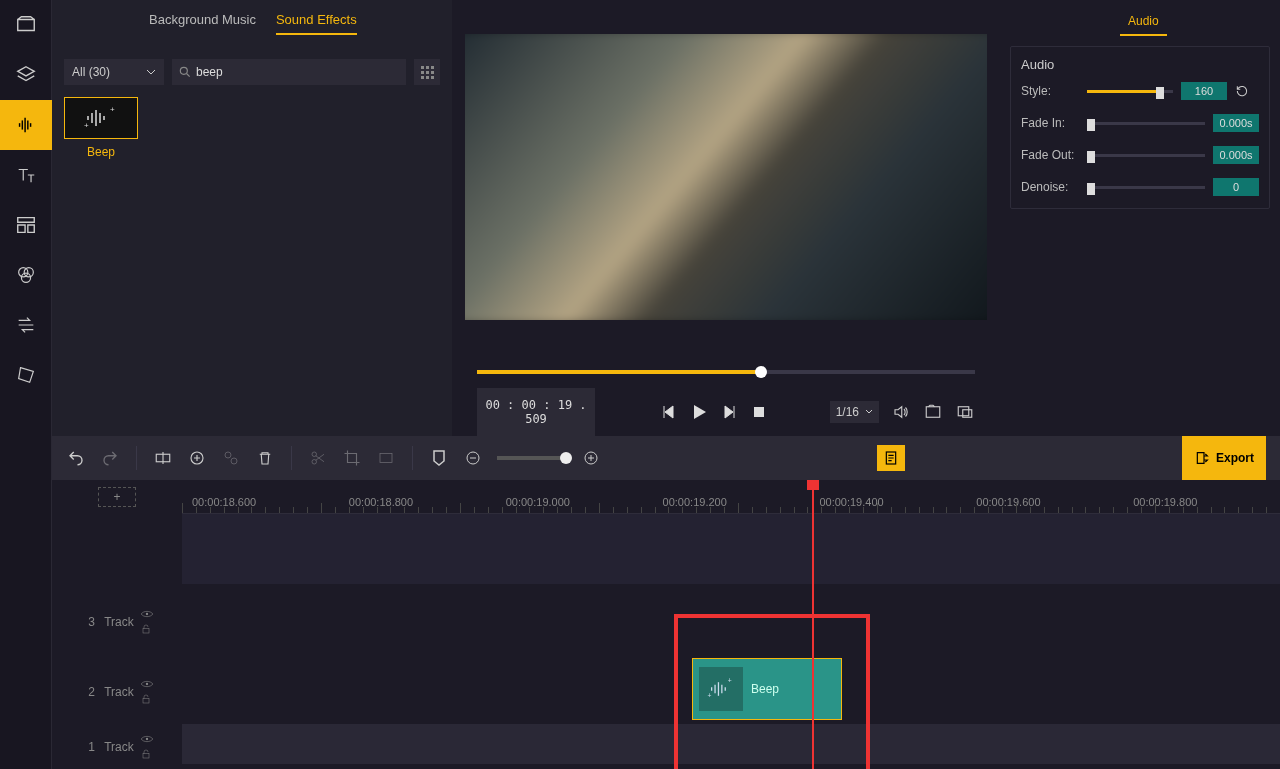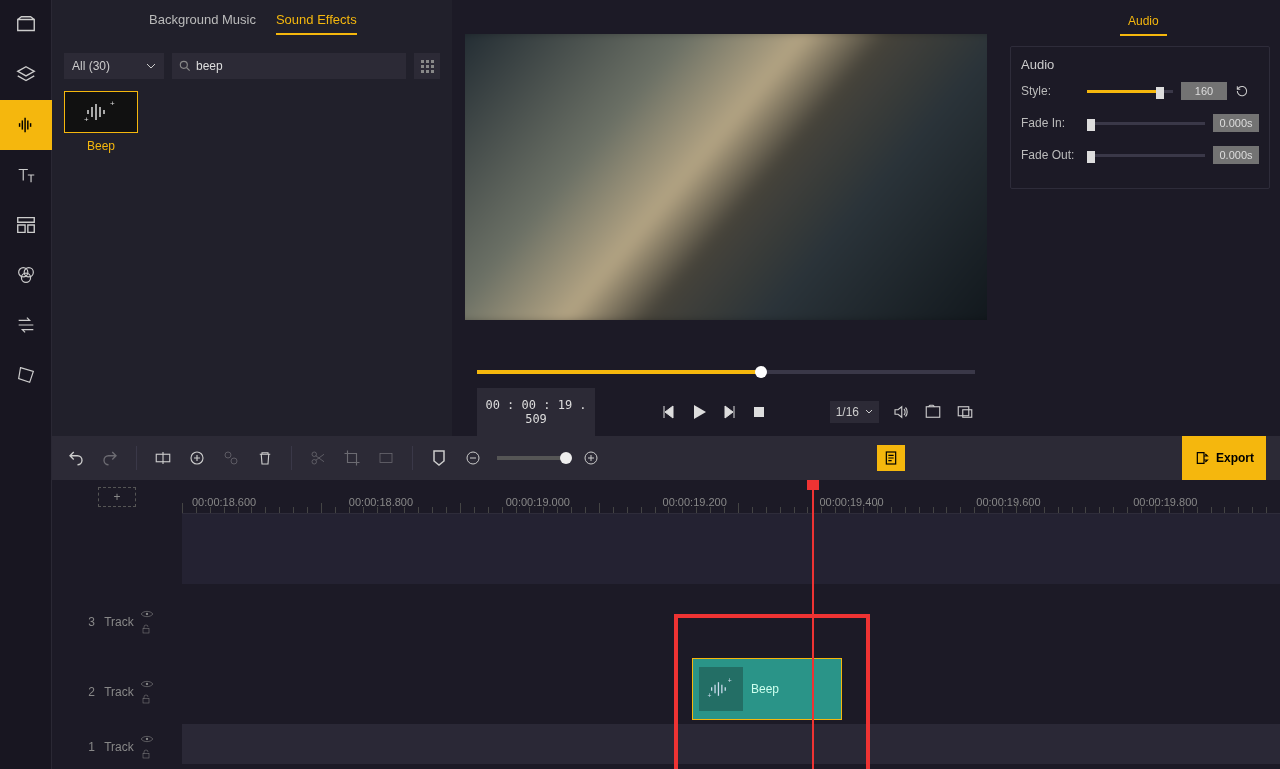--- a/index.html
+++ b/index.html
@@ -12,21 +12,21 @@
 .sidebar-nav .nav-item svg { width: 22px; height: 22px; }
 
 .main-area { flex: 1; display: flex; flex-direction: column; }
 .top-row { display: flex; height: 436px; }
 
 .library { width: 400px; background: #21202b; display: flex; flex-direction: column; padding: 6px 12px; }
 .lib-tabs { display: flex; gap: 20px; padding: 6px 0 8px 85px; font-size: 13px;}
 .lib-tabs .tab { color: #bbb; cursor: pointer; padding-bottom: 6px;}
 .lib-tabs .tab.active { color: #f5b70d; border-bottom: 2px solid #f5b70d; }
 
-.lib-controls { display: flex; gap: 8px; align-items: center; margin-top: 10px;}
+.lib-controls { display: flex; gap: 8px; align-items: center; margin-top: 16px;}
 .lib-select { background: #2c2a36; color: #ccc; border: none; padding: 4px 8px; width: 100px; height: 26px; display: flex; align-items: center; justify-content: space-between; cursor: pointer;}
 .search-box { flex: 1; display: flex; align-items: center; background: #2c2a36; height: 26px; padding: 0 6px; }
 .search-box input { background: transparent; border: none; color: #ddd; outline: none; flex: 1; font-size: 12px; margin-left: 4px;}
 .grid-btn { width: 26px; height: 26px; background: #2c2a36; display: flex; align-items: center; justify-content: center; cursor: pointer;}
 
 .lib-items { padding-top: 12px; }
 .lib-item { width: 74px; }
 .lib-item .thumb { width: 74px; height: 42px; background: #111; border: 1px solid #f5b70d; display: flex; align-items: center; justify-content: center; }
 .lib-item .item-label { color: #f5b70d; text-align: center; margin-top: 6px; font-size: 12px;}
 
@@ -51,21 +51,21 @@
 .inspector { width: 280px; background: #1c1a26; padding: 8px 10px;}
 .insp-tab { text-align:center; color:#f5b70d; border-bottom: 2px solid #f5b70d; display:inline-block; padding: 6px 8px; margin: 0 auto 10px 110px;}
 .panel { border: 1px solid #2e2c3a; border-radius: 2px; padding: 10px; margin-bottom: 10px;}
 .panel-title { color:#ccc; margin-bottom: 10px; font-size: 13px;}
 .prop-row { display:flex; align-items:center; margin-bottom: 14px; gap:8px;}
 .prop-label { width: 58px; color:#bbb;}
 .slider-wrap { flex:1; position: relative; height: 10px; display:flex; align-items:center;}
 .slider-track { flex:1; height:3px; background:#3a3848; position:relative;}
 .slider-fill { position:absolute; left:0; top:0; height:3px; background:#f5b70d;}
 .slider-thumb { position:absolute; top:-3px; width:8px; height:12px; background:#ddd;}
-.val-box { width: 46px; background: #737373; color:#ddd; text-align:center; padding:3px 0; font-size:11px;}
+.val-box { width: 46px; background: #0f766e; color:#ddd; text-align:center; padding:3px 0; font-size:11px;}
 .reset-btn { width:24px; text-align:center; cursor:pointer;}
 .eq-row { display:flex; align-items:center; gap:10px;}
 .eq-select { flex:1; background:#111; color:#ccc; padding:4px 8px; display:flex; align-items:center; justify-content:space-between; cursor:pointer;}
 .eq-btn { width:26px; height:26px; background:#2c2a36; display:flex;align-items:center;justify-content:center; cursor:pointer;}
 
 .toolbar { height: 44px; background: #2c2a36; display:flex; align-items:center; padding: 0 14px; gap: 16px;}
 .tb-group { display:flex; gap:14px; align-items:center;}
 .sep { width:1px; height:24px; background:#3a3848;}
 .zoom-slider { width:70px; height:4px; background:#555; position:relative;}
 .zoom-slider .zthumb { position:absolute; right:-5px; top:-4px; width:12px; height:12px; background:#eee; border-radius:50%;}
@@ -309,20 +309,29 @@
             <div class="val-box">0.000s</div>
           </div>
           <div class="prop-row">
             <div class="prop-label">Fade Out:</div>
             <div class="slider-wrap">
                 <div class="slider-track">
                   <div class="slider-thumb" style="left:0%"></div>
                 </div>
               </div>
             <div class="val-box">0.000s</div>
+          </div>
+          <div class="prop-row" style="margin-bottom:2px">
+            <div class="prop-label">Denoise:</div>
+            <div class="slider-wrap">
+                <div class="slider-track">
+                  <div class="slider-thumb" style="left:0%"></div>
+                </div>
+              </div>
+            <div class="val-box">0</div>
           </div>
         </div>
       </div>
     </div>
 
     <div class="toolbar">
       <div class="tb-group">
         <div class="icon-btn">
             <svg width="18" height="18" viewBox="0 0 24 24">
               <path d="M9 14l-5-5 5-5 M4 9h10a6 6 0 0 1 0 12" fill="none" stroke="#ccc" stroke-width="1.8"></path>

